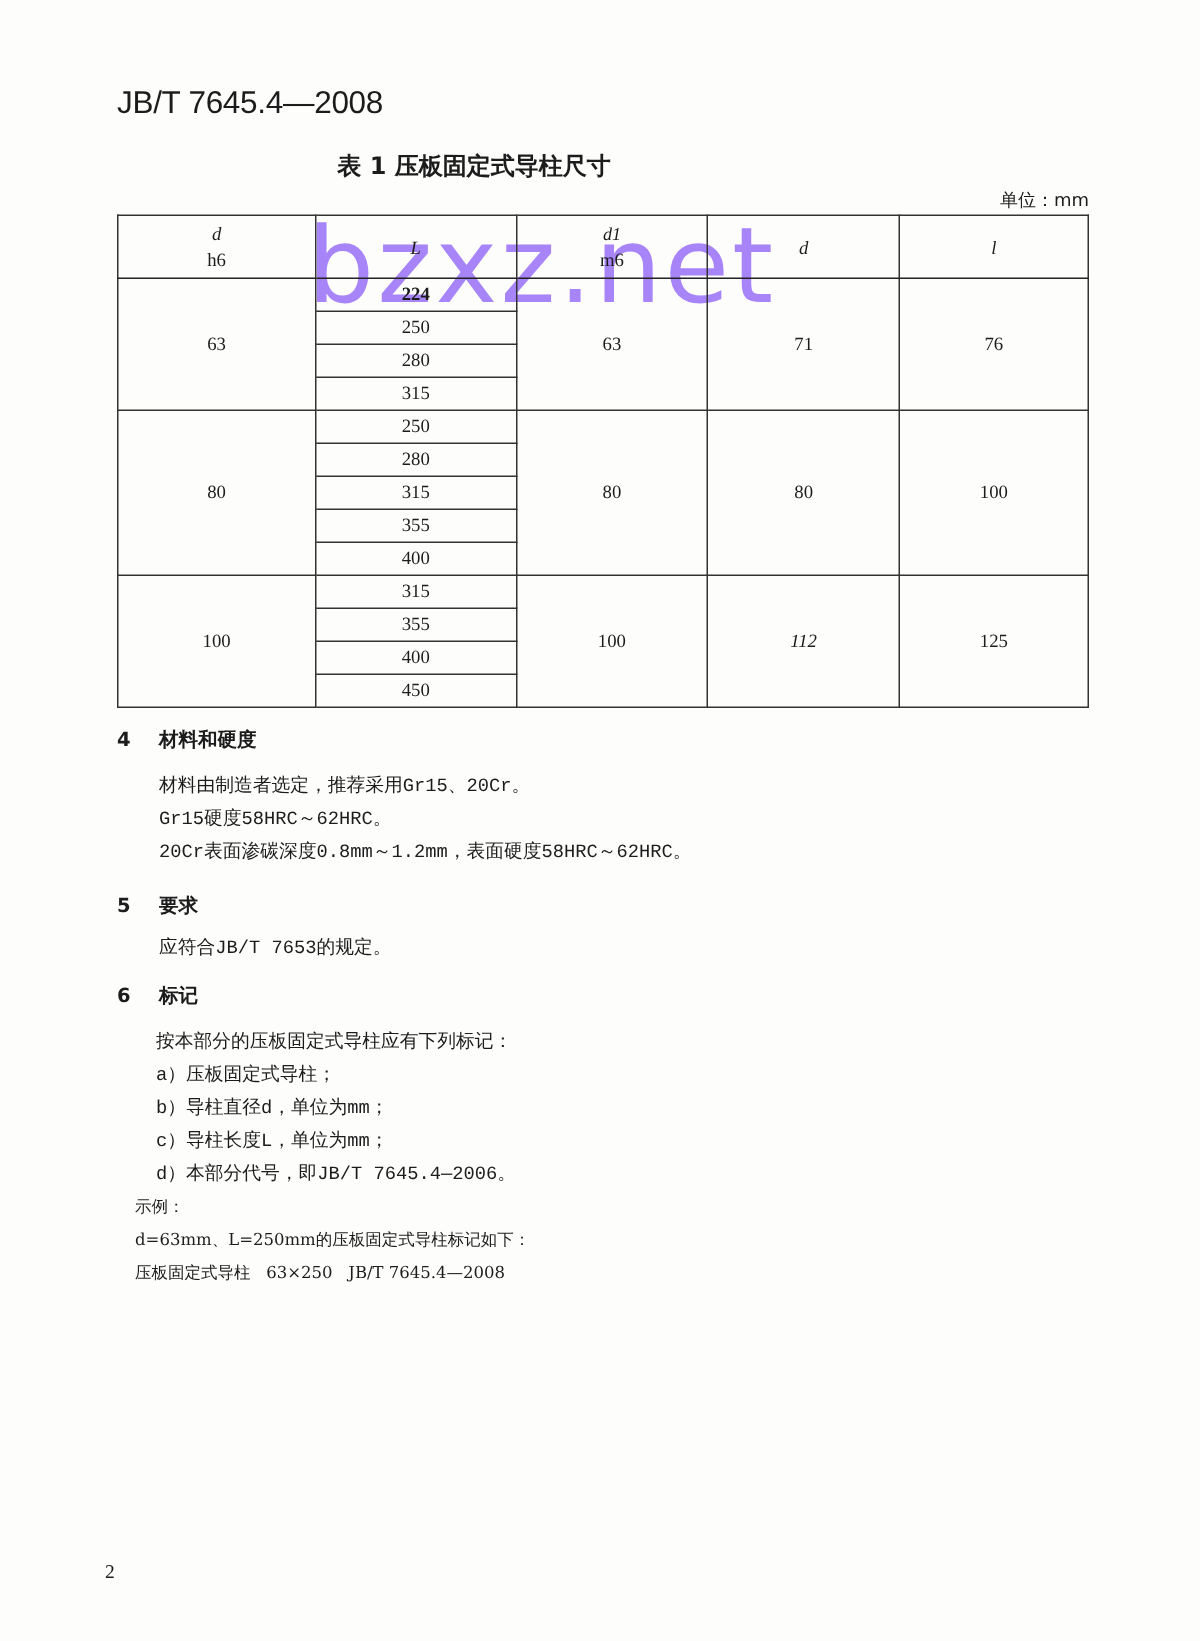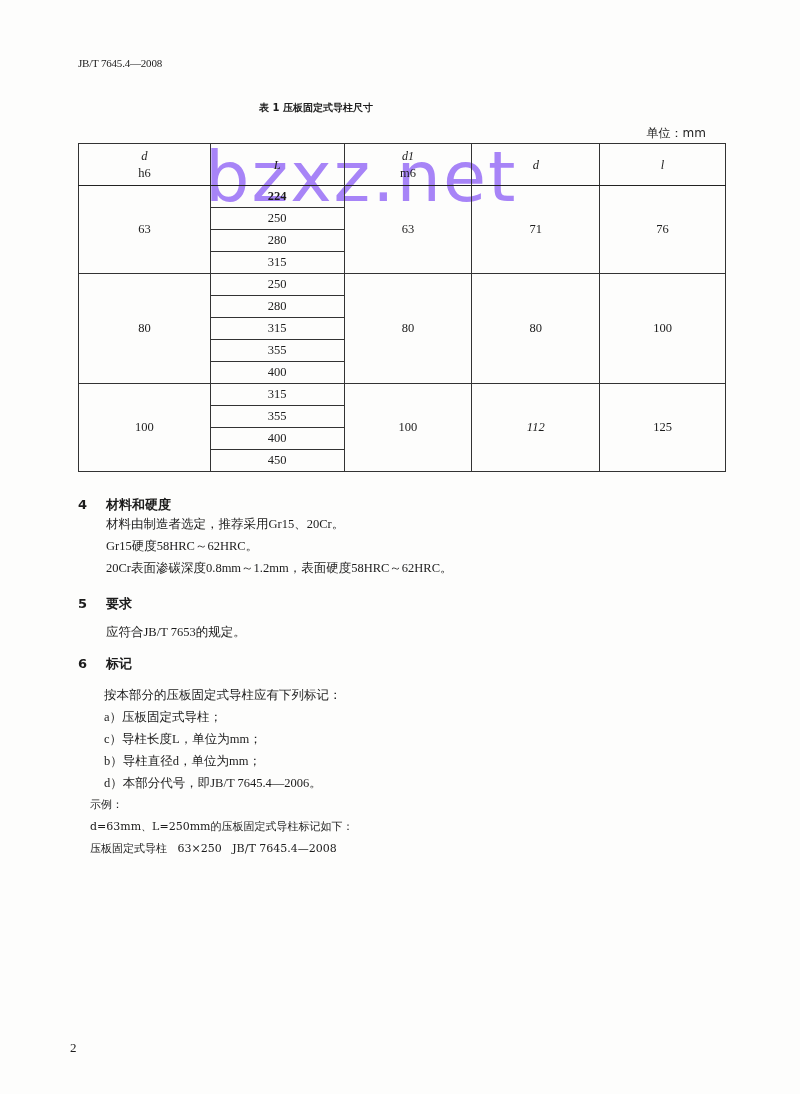--- a/index.html
+++ b/index.html
@@ -3,28 +3,28 @@
 <meta charset="utf-8">
 <style>
   html, body { margin: 0; padding: 0; }
   body {
     width: 800px; height: 1094px; position: relative; overflow: hidden;
     background: #fdfdfc; color: #1c1c1c;
     font-family: "Liberation Serif", "DejaVu Serif", serif;
   }
   .abs { position: absolute; }
   .std-code {
-    left: 78px; top: 57px; font-family: Liberation Serif, serif;
-    font-size: 11px; letter-spacing: -0.2px;
+    left: 78px; top: 57px; font-family: Liberation Sans, sans-serif;
+    font-size: 21px; letter-spacing: -0.2px;
   }
   .table-title {
     left: 0; width: 632px; top: 101px; text-align: center;
-    font-family: "DejaVu Sans", sans-serif; font-size: 10px; font-weight: bold;
+    font-family: "DejaVu Sans", sans-serif; font-size: 16px; font-weight: bold;
   }
-  .unit { right: 94px; top: 125px; font-size: 12px; font-family: "DejaVu Sans", sans-serif; }
+  .unit { right: 74px; top: 125px; font-size: 12px; font-family: "DejaVu Sans", sans-serif; }
   .watermark {
     left: 205px; top: 136px; font-family: "DejaVu Sans", sans-serif; font-weight: normal;
     font-size: 70px; color: #8b5cf6; opacity: 0.75; letter-spacing: 2px; pointer-events: none;
     z-index: 0;
   }
   table.dims {
     position: absolute; left: 78px; top: 143px; width: 648px;
     border-collapse: collapse; font-size: 12.5px; z-index: 1;
   }
   table.dims td, table.dims th {
@@ -32,21 +32,21 @@
     font-weight: normal;
   }
   table.dims { border: 1.6px solid #222; }
   table.dims thead th { height: 41px; border-bottom: 1.6px solid #222; }
   .h-sym { font-style: italic; display: block; line-height: 16px; }
   .h-sub { display: block; line-height: 18px; }
   table.dims td.lv { height: 21px; }
   .group-sep td { border-top: 1.5px solid #222; }
   .sec { font-family: "DejaVu Sans", sans-serif; font-size: 13px; font-weight: bold; }
   .sec .num { display: inline-block; width: 28px; }
-  .para { font-family: Liberation Serif, serif; font-size: 12.5px; line-height: 22px; }
+  .para { font-family: Liberation Mono, monospace; font-size: 12.5px; line-height: 22px; }
   .small { font-family: "DejaVu Serif", serif; font-size: 11px; }
   .page-num { left: 70px; top: 1040px; font-size: 13px; font-family: "Liberation Serif", serif; }
 </style>
 </head>
 <body>
 
 <div class="abs std-code">JB/T 7645.4—2008</div>
 
 <div class="abs watermark">bzxz.net</div>
 
@@ -133,21 +133,21 @@
       </tr>
     <tr>
         <td class="lv">400</td>
       </tr>
     <tr>
         <td class="lv">450</td>
       </tr>
   </tbody>
 </table>
 
-<div class="abs sec" style="left:78px; top:484px;margin-top:12px;">
+<div class="abs sec" style="left:78px; top:484px;">
   <span class="num">4</span><span>材料和硬度</span>
 </div>
 <div class="abs para" style="left:106px; top:513px;">
   <div>材料由制造者选定，推荐采用Gr15、20Cr。</div>
   <div>Gr15硬度58HRC～62HRC。</div>
   <div>20Cr表面渗碳深度0.8mm～1.2mm，表面硬度58HRC～62HRC。</div>
 </div>
 
 <div class="abs sec" style="left:78px; top:595px;">
   <span class="num">5</span><span>要求</span>
@@ -155,22 +155,22 @@
 <div class="abs para" style="left:106px; top:621px;">
   <div>应符合JB/T 7653的规定。</div>
 </div>
 
 <div class="abs sec" style="left:78px; top:655px;">
   <span class="num">6</span><span>标记</span>
 </div>
 <div class="abs para" style="left:104px; top:684px;">
   <div>按本部分的压板固定式导柱应有下列标记：</div>
   <div>a）压板固定式导柱；</div>
+  <div>b）导柱直径d，单位为mm；</div>
   <div>c）导柱长度L，单位为mm；</div>
-  <div>b）导柱直径d，单位为mm；</div>
   <div>d）本部分代号，即JB/T 7645.4—2006。</div>
 </div>
 <div class="abs small" style="left:78px; top:794px; line-height:22px;margin-left:12px;">
   <div>示例：</div>
   <div>d=63mm、L=250mm的压板固定式导柱标记如下：</div>
   <div style="white-space:pre">压板固定式导柱   63×250   JB/T 7645.4—2008</div>
 </div>
 
 <div class="abs page-num">2</div>
 

